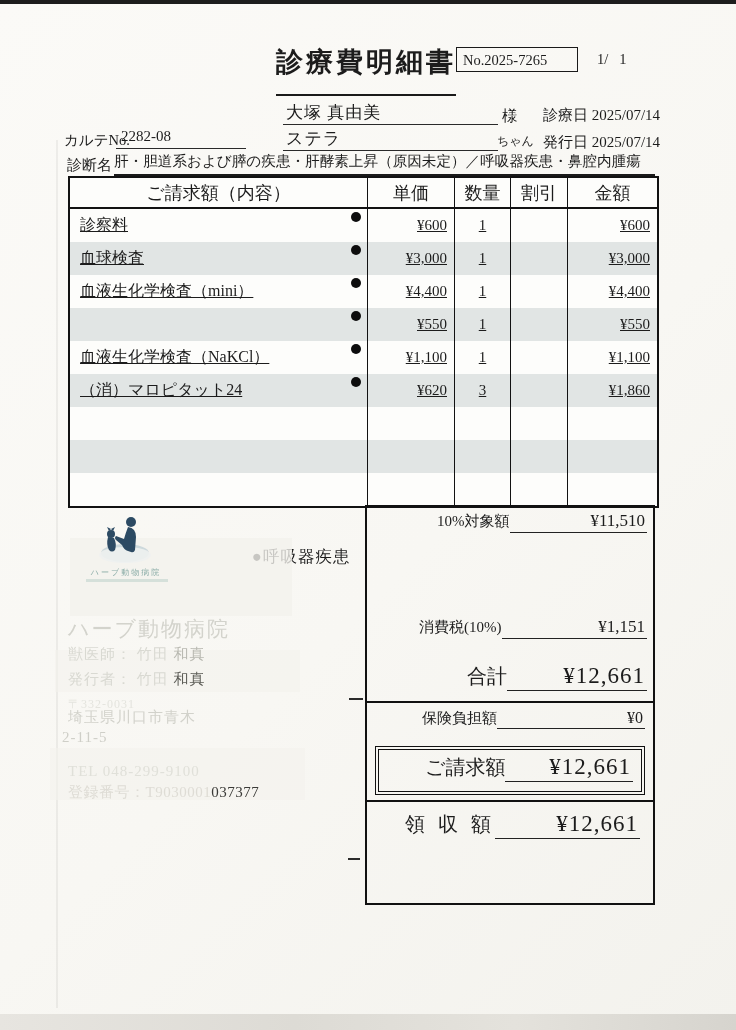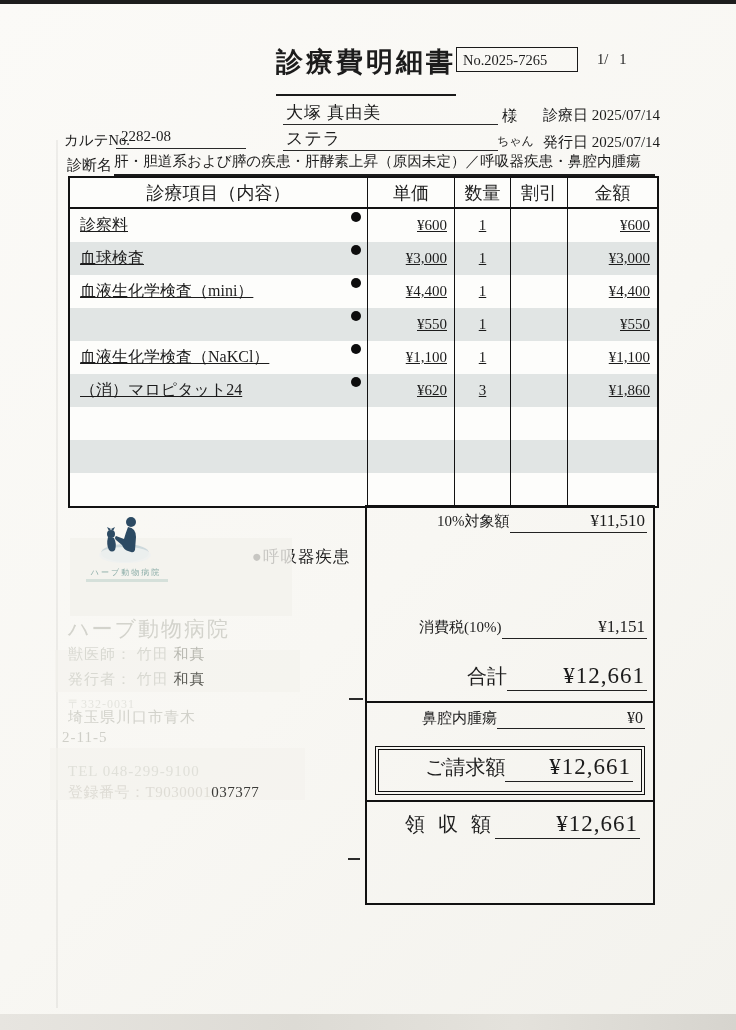--- a/index.html
+++ b/index.html
@@ -118,21 +118,21 @@
   <div class="abs uline-field karte-ul">2282-08</div>
   <div class="abs uline-field pet-ul">ステラ</div>
   <div class="abs suffix-chan">ちゃん</div>
   <div class="abs date-line issue-line"><span>発行日</span> <span>2025/07/14</span></div>
 
   <div class="abs diag-label">診断名</div>
   <div class="abs diag-ul">肝・胆道系および膵の疾患・肝酵素上昇（原因未定）／呼吸器疾患・鼻腔内腫瘍</div>
 
   <div id="items-table" class="abs">
     <div class="hrow" id="items-head">
-        <div class="cell c-name">診療項目（内容）</div>
+        <div class="cell c-name">ご請求額（内容）</div>
         <div class="cell c-unit">単価</div>
         <div class="cell c-qty">数量</div>
         <div class="cell c-disc">割引</div>
         <div class="cell c-amt">金額</div>
       </div>
     <div id="items-body">
         <div class="row">
           <div class="cell c-name">
             <span>診察料</span>
             <span class="bullet"></span>
@@ -227,21 +227,21 @@
         <span class="slabel">消費税(10%)</span>
         <span class="svalue">¥1,151</span>
       </div>
       <div class="srow lg" style="left:100px;right:6px;top:156px;">
         <span class="slabel">合計</span>
         <span class="svalue">¥12,661</span>
       </div>
     </div>
     <div class="sec sec-b">
       <div class="srow" style="left:55px;right:8px;top:6px;">
-        <span class="slabel">鼻腔内腫瘍</span>
+        <span class="slabel">保険負担額</span>
         <span class="svalue" style="font-size:16px;">¥0</span>
       </div>
       <div class="bill-box">
         <div class="srow lg">
           <span class="slabel">ご請求額</span>
           <span class="svalue">¥12,661</span>
         </div>
       </div>
     </div>
     <div class="sec sec-c">

